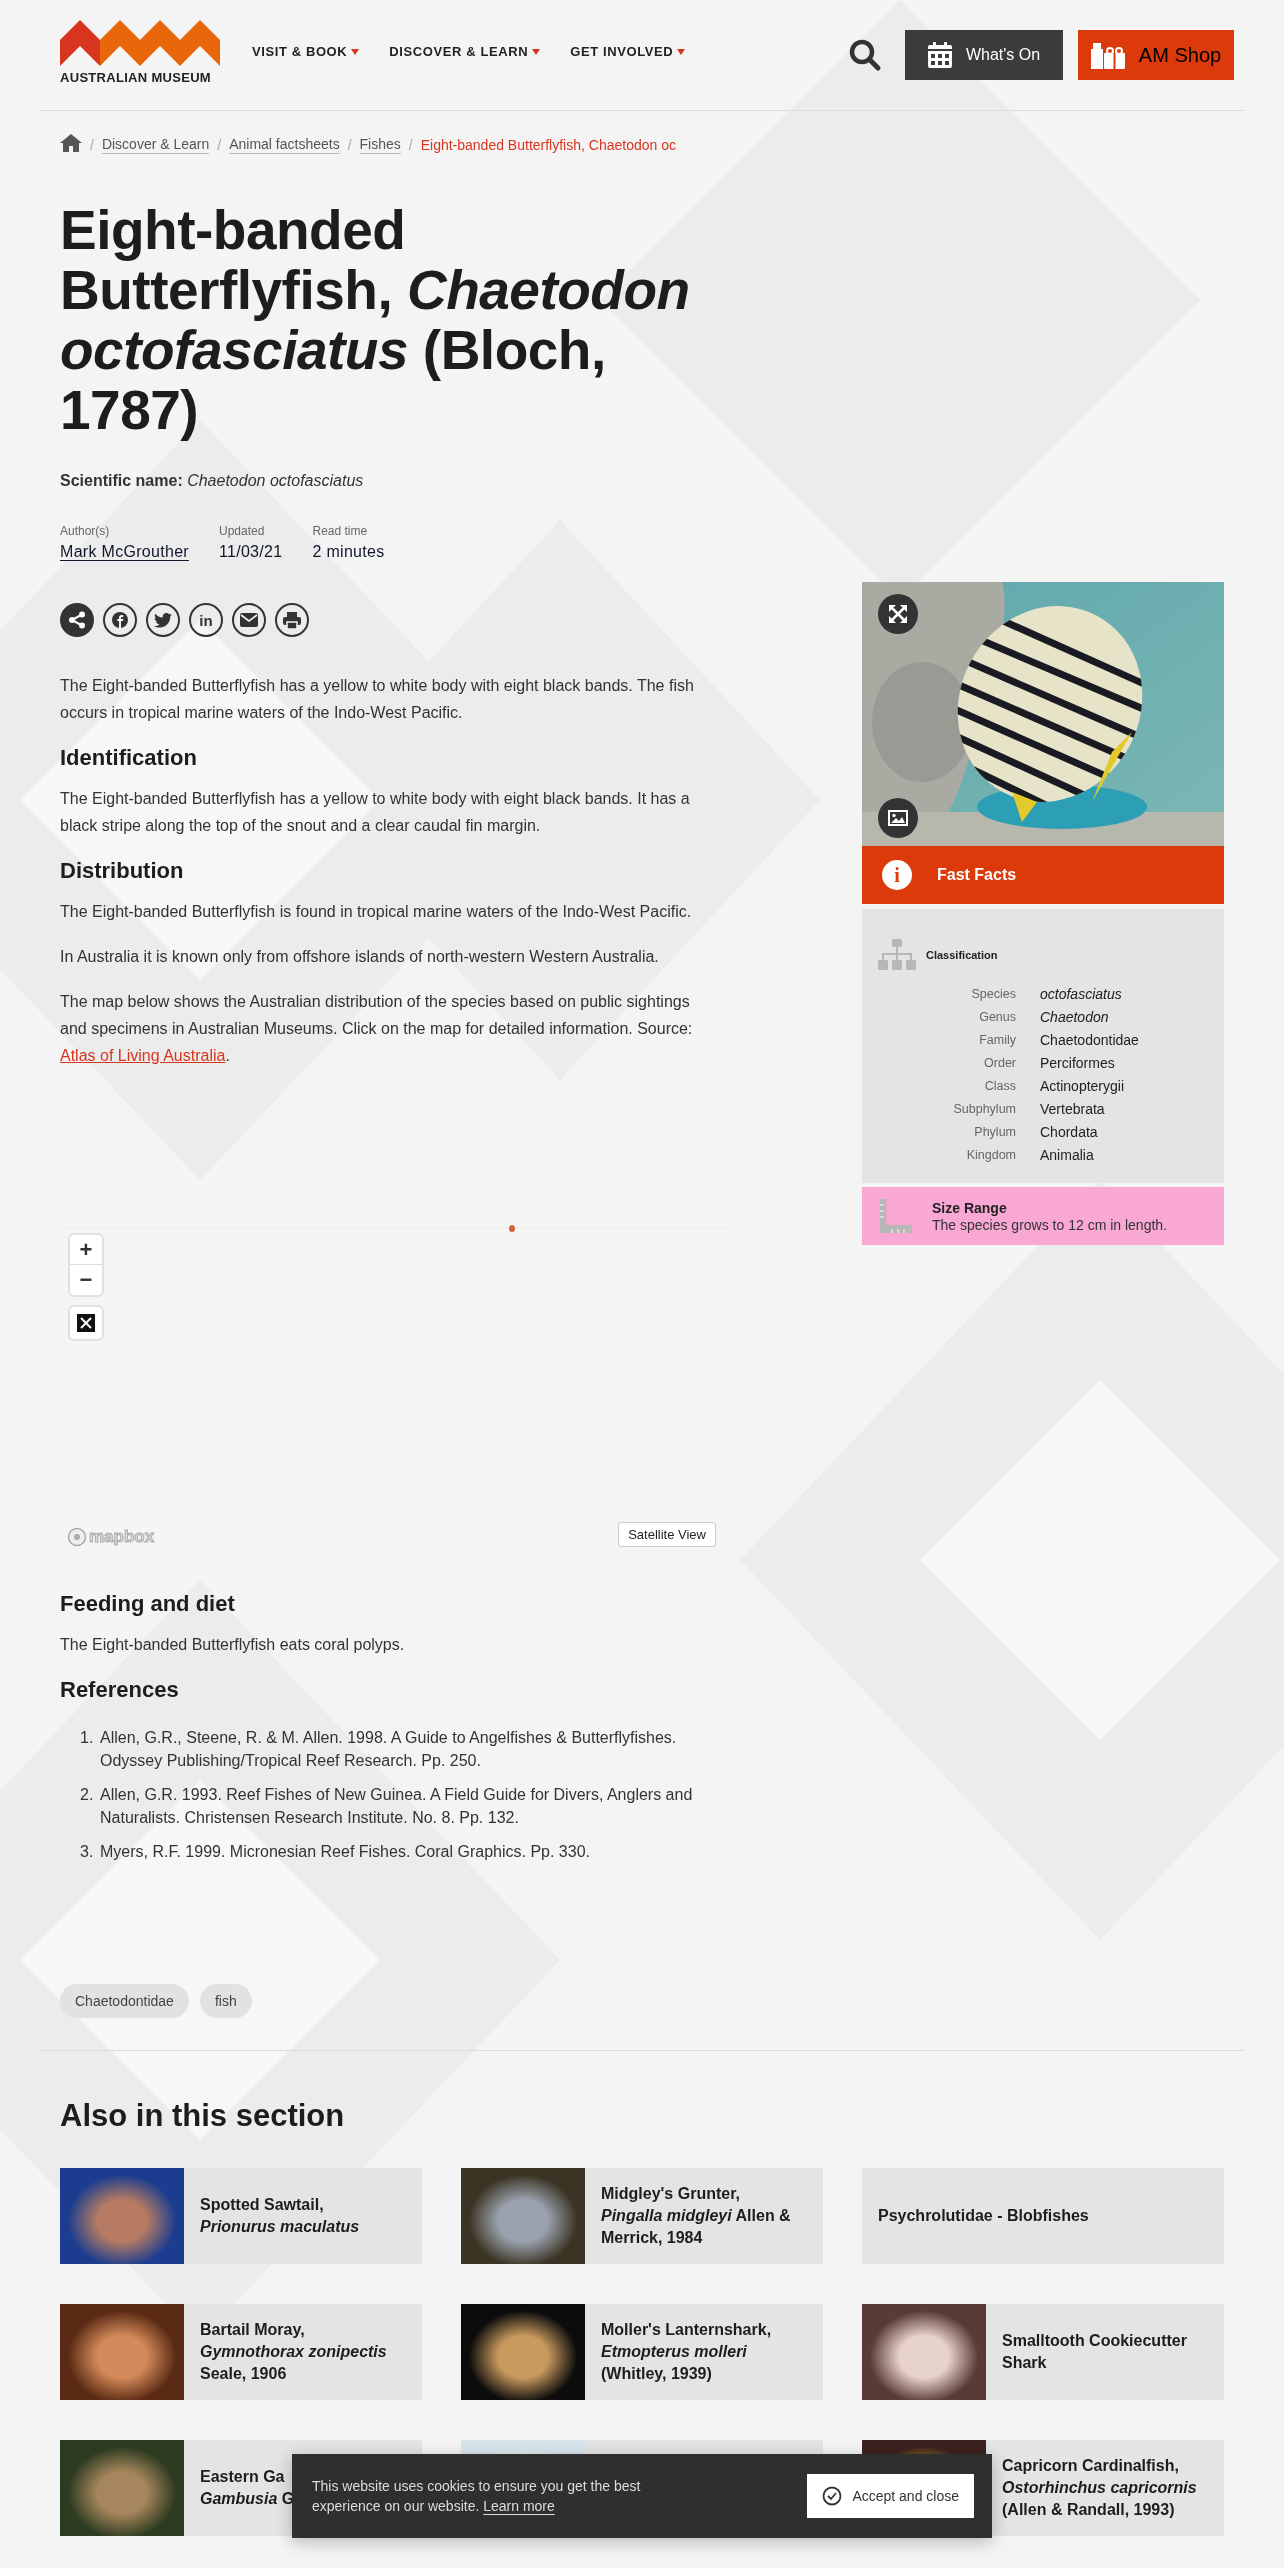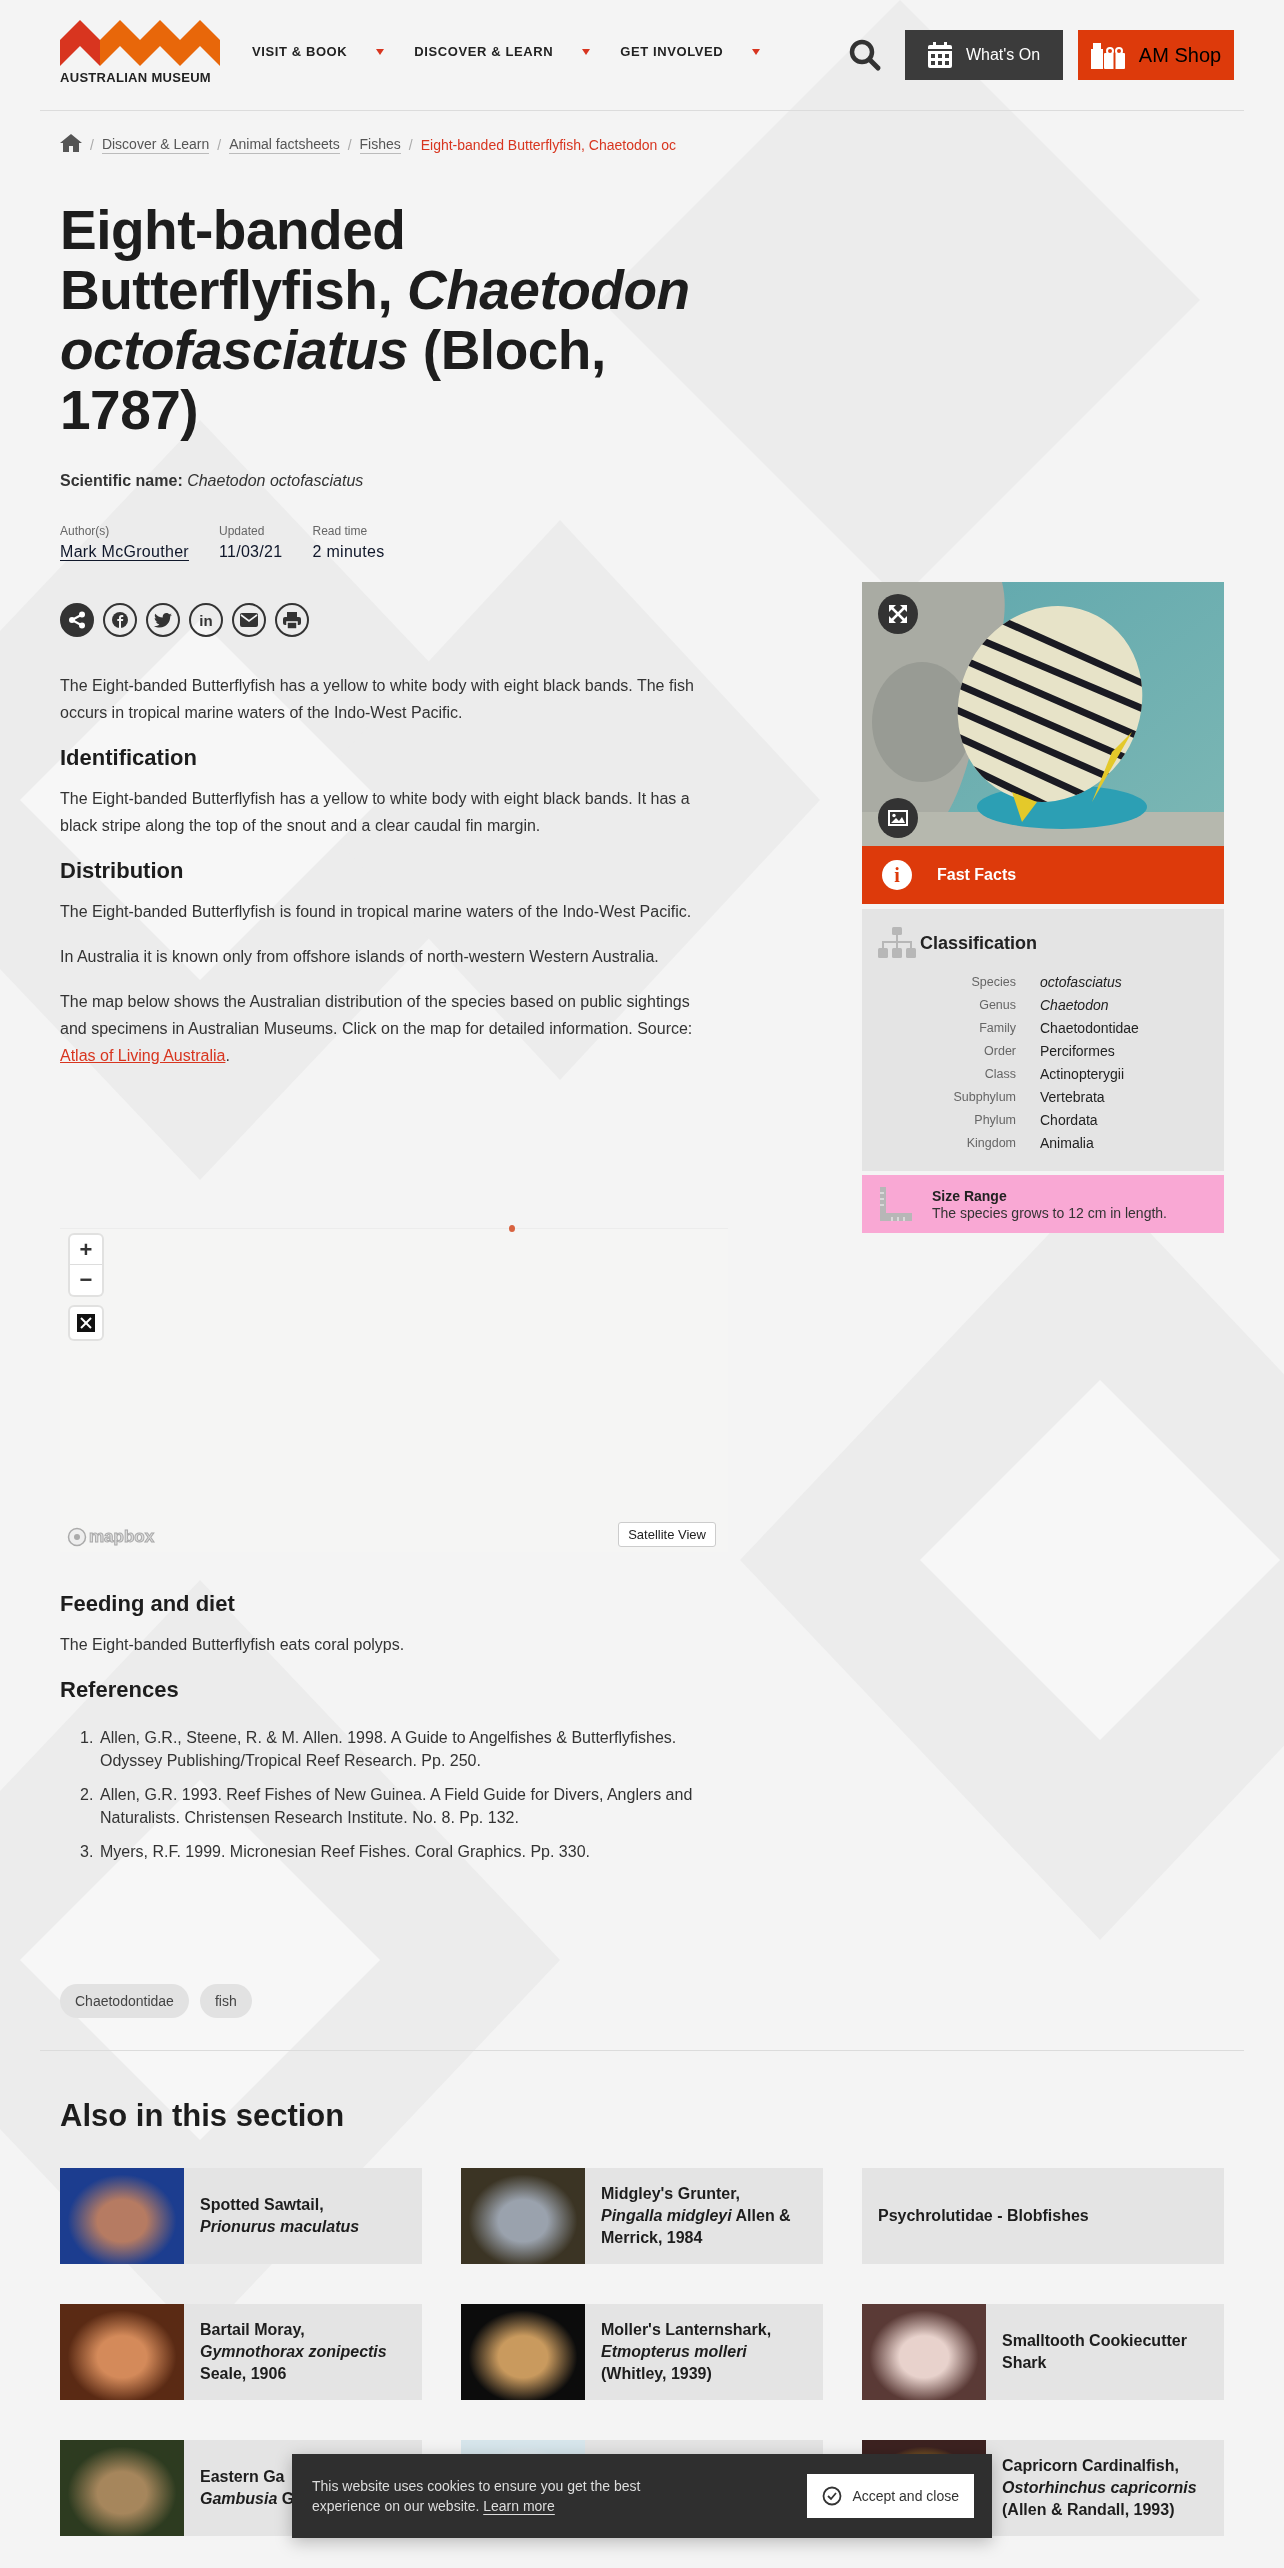--- a/index.html
+++ b/index.html
@@ -13,21 +13,21 @@
   .bg-pattern { position: absolute; inset: 0; z-index: 0; pointer-events: none; }
   .page { position: relative; z-index: 1; width: 1284px; height: 2568px; }
 
   
   .header { position: absolute; left: 0; top: 0; width: 1284px; height: 110px; }
   .header-rule { position: absolute; left: 40px; right: 40px; top: 110px; height: 1px; background: #dcdcdc; }
   .logo { position: absolute; left: 60px; top: 20px; width: 160px; height: 66px; }
   .logo svg { display: block; }
   .logo-text { position: absolute; left: 0; top: 50px; width: 160px; font-size: 13px; font-weight: bold; letter-spacing: 0.3px; color: #222; white-space: nowrap; }
   .nav { position: absolute; left: 252px; top: 44px; display: flex; gap: 30px; }
-  .nav-item { display: flex; align-items: center; gap: 29px; font-size: 13px; font-weight: bold; letter-spacing: 0.6px; color: #222; cursor: pointer; }
+  .nav-item { display: flex; align-items: center; gap: 4px; font-size: 13px; font-weight: bold; letter-spacing: 0.6px; color: #222; cursor: pointer; }
   .nav-caret { width: 0; height: 0; border-left: 4px solid transparent; border-right: 4px solid transparent; border-top: 6px solid #d8351f; }
   .search-btn { position: absolute; left: 848px; top: 38px; width: 34px; height: 34px; cursor: pointer; }
   .btn-whats-on { position: absolute; left: 905px; top: 30px; width: 158px; height: 50px; background: #3b3b3b; color: #fff; display: flex; align-items: center; justify-content: center; gap: 14px; font-size: 16px; cursor: pointer; }
   .btn-shop { position: absolute; left: 1078px; top: 30px; width: 156px; height: 50px; background: #dd3a0b; color: #000000; display: flex; align-items: center; justify-content: center; gap: 14px; font-size: 20px; cursor: pointer; }
 
   
   .breadcrumb { position: absolute; left: 60px; top: 134px; display: flex; align-items: center; gap: 8px; font-size: 14px; color: #555; }
   .breadcrumb a { color: #555; text-decoration: none; border-bottom: 1px solid #bbb; padding-bottom: 1px; cursor: pointer; }
   .breadcrumb .sep { color: #aaa; }
   .breadcrumb .current { color: #d8351f; }
@@ -78,21 +78,21 @@
 
   .section-rule { position: absolute; left: 40px; right: 40px; top: 2050px; height: 1px; background: #dcdcdc; }
 
   
   .sidebar { position: absolute; left: 862px; top: 582px; width: 362px; }
   .hero-img { position: relative; width: 362px; height: 264px; overflow: hidden; cursor: pointer; }
   .hero-btn { position: absolute; width: 40px; height: 40px; border-radius: 50%; background: #333; display: flex; align-items: center; justify-content: center; cursor: pointer; }
   .fast-facts { height: 58px; background: #dd3a0b; display: flex; align-items: center; padding-left: 20px; gap: 25px; color: #fff; font-weight: bold; font-size: 16px; }
   .ff-info { width: 30px; height: 30px; border-radius: 50%; background: #fff; color: #dd3a0b; display: flex; align-items: center; justify-content: center; font-family: "Liberation Serif", serif; font-weight: bold; font-size: 20px; }
   .classif { background: #e4e4e4; margin-top: 5px; padding: 18px 16px 16px 16px; position: relative; }
-  .classif-head { display: flex; align-items: center; gap: 4px; font-size: 18px; font-weight: bold; color: #222; }
+  .classif-head { display: flex; align-items: center; gap: 10px; font-size: 11px; font-weight: bold; color: #222; margin-top: 12px; }
   .classif-table { margin-top: 12px; margin-left: 16px; }
   .classif-row { display: flex; font-size: 14px; line-height: 23px; }
   .classif-key { width: 146px; text-align: right; color: #666; font-size: 12.5px; padding-right: 24px; }
   .classif-val { color: #222; }
   .classif-val.it { font-style: italic; }
   .size-range { background: #f9a8d4; margin-top: 4px; padding: 12px 16px; display: flex; align-items: center; gap: 20px; }
   .size-range .t { font-size: 14px; font-weight: bold; color: #222; }
   .size-range .d { font-size: 14px; color: #333; margin-top: 1px; }
 
   

